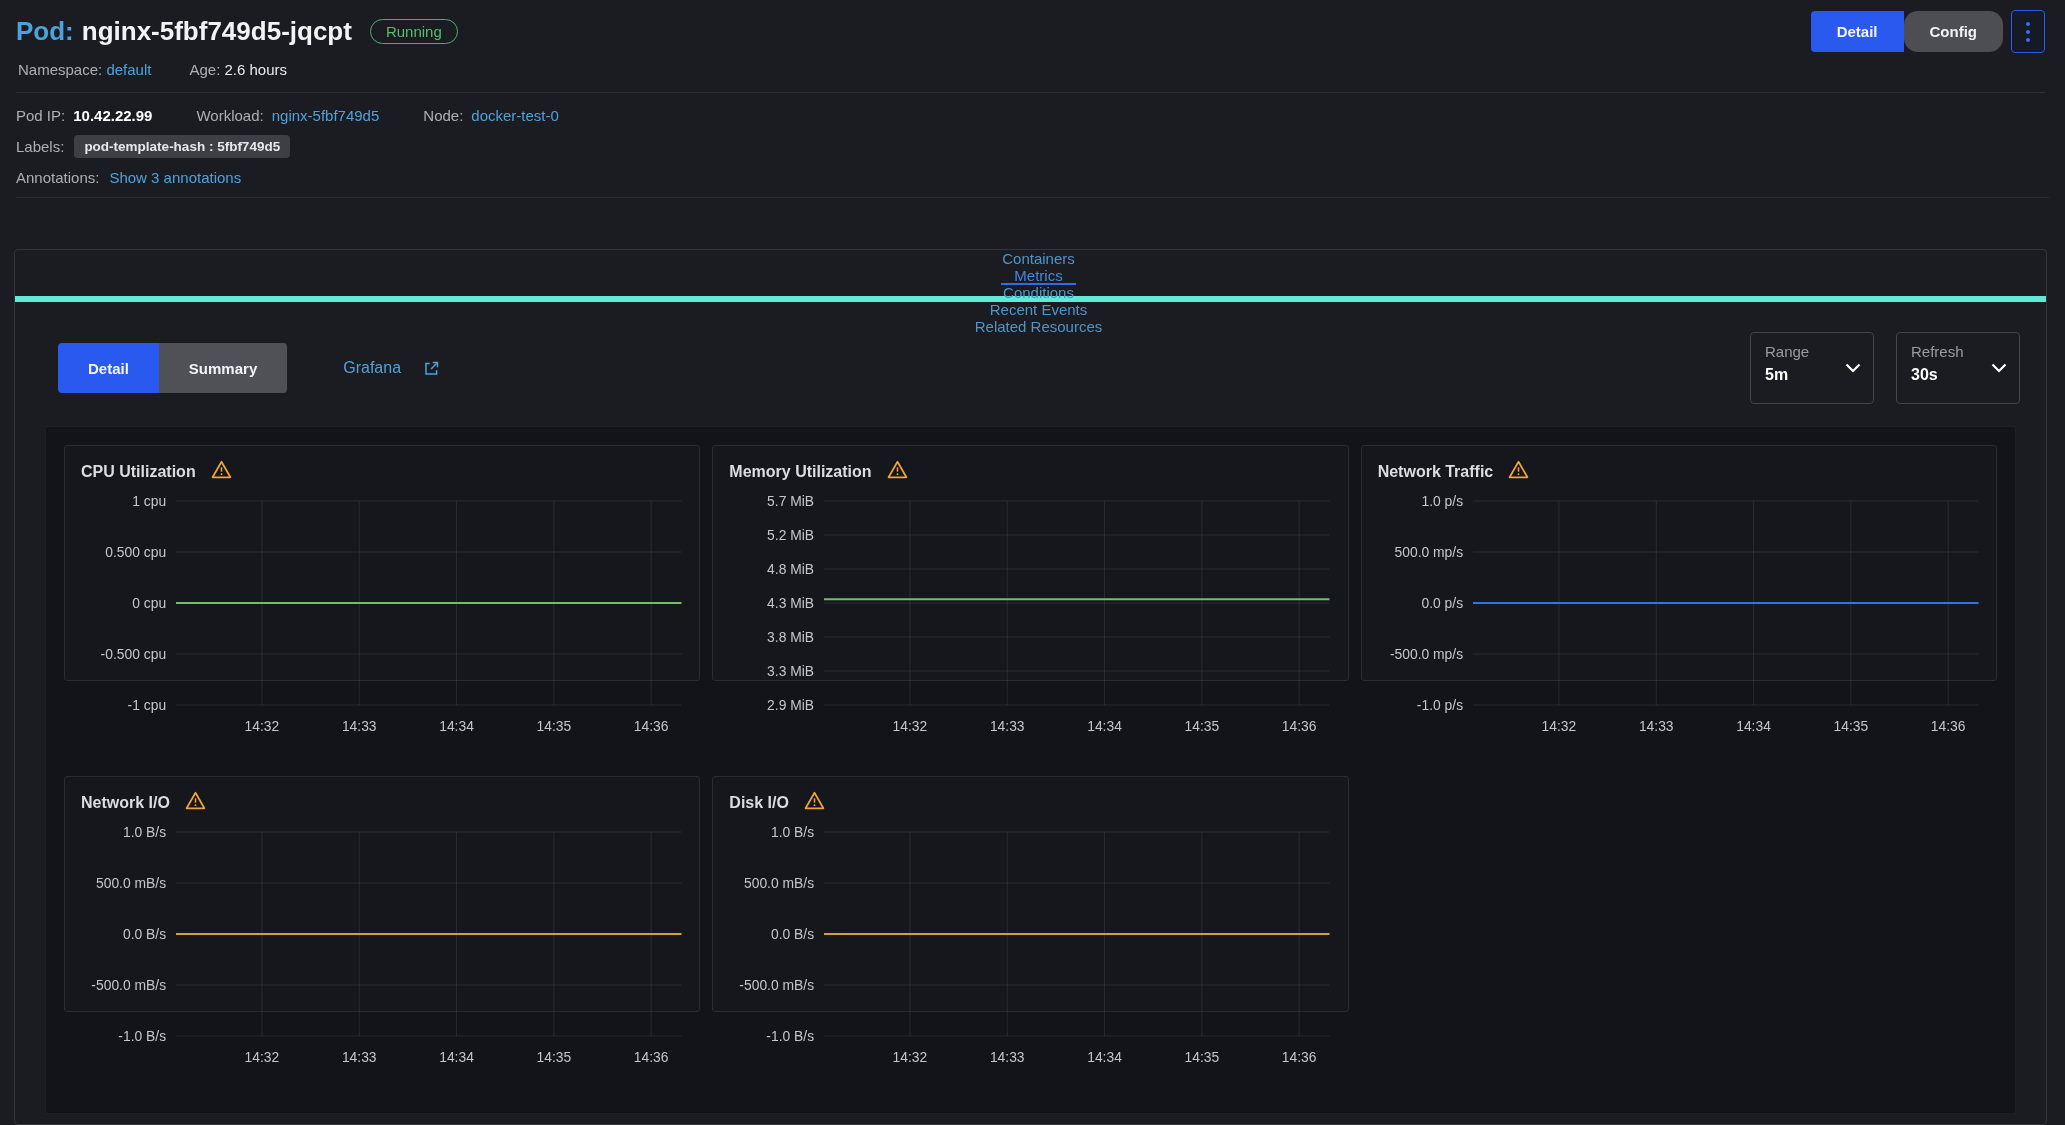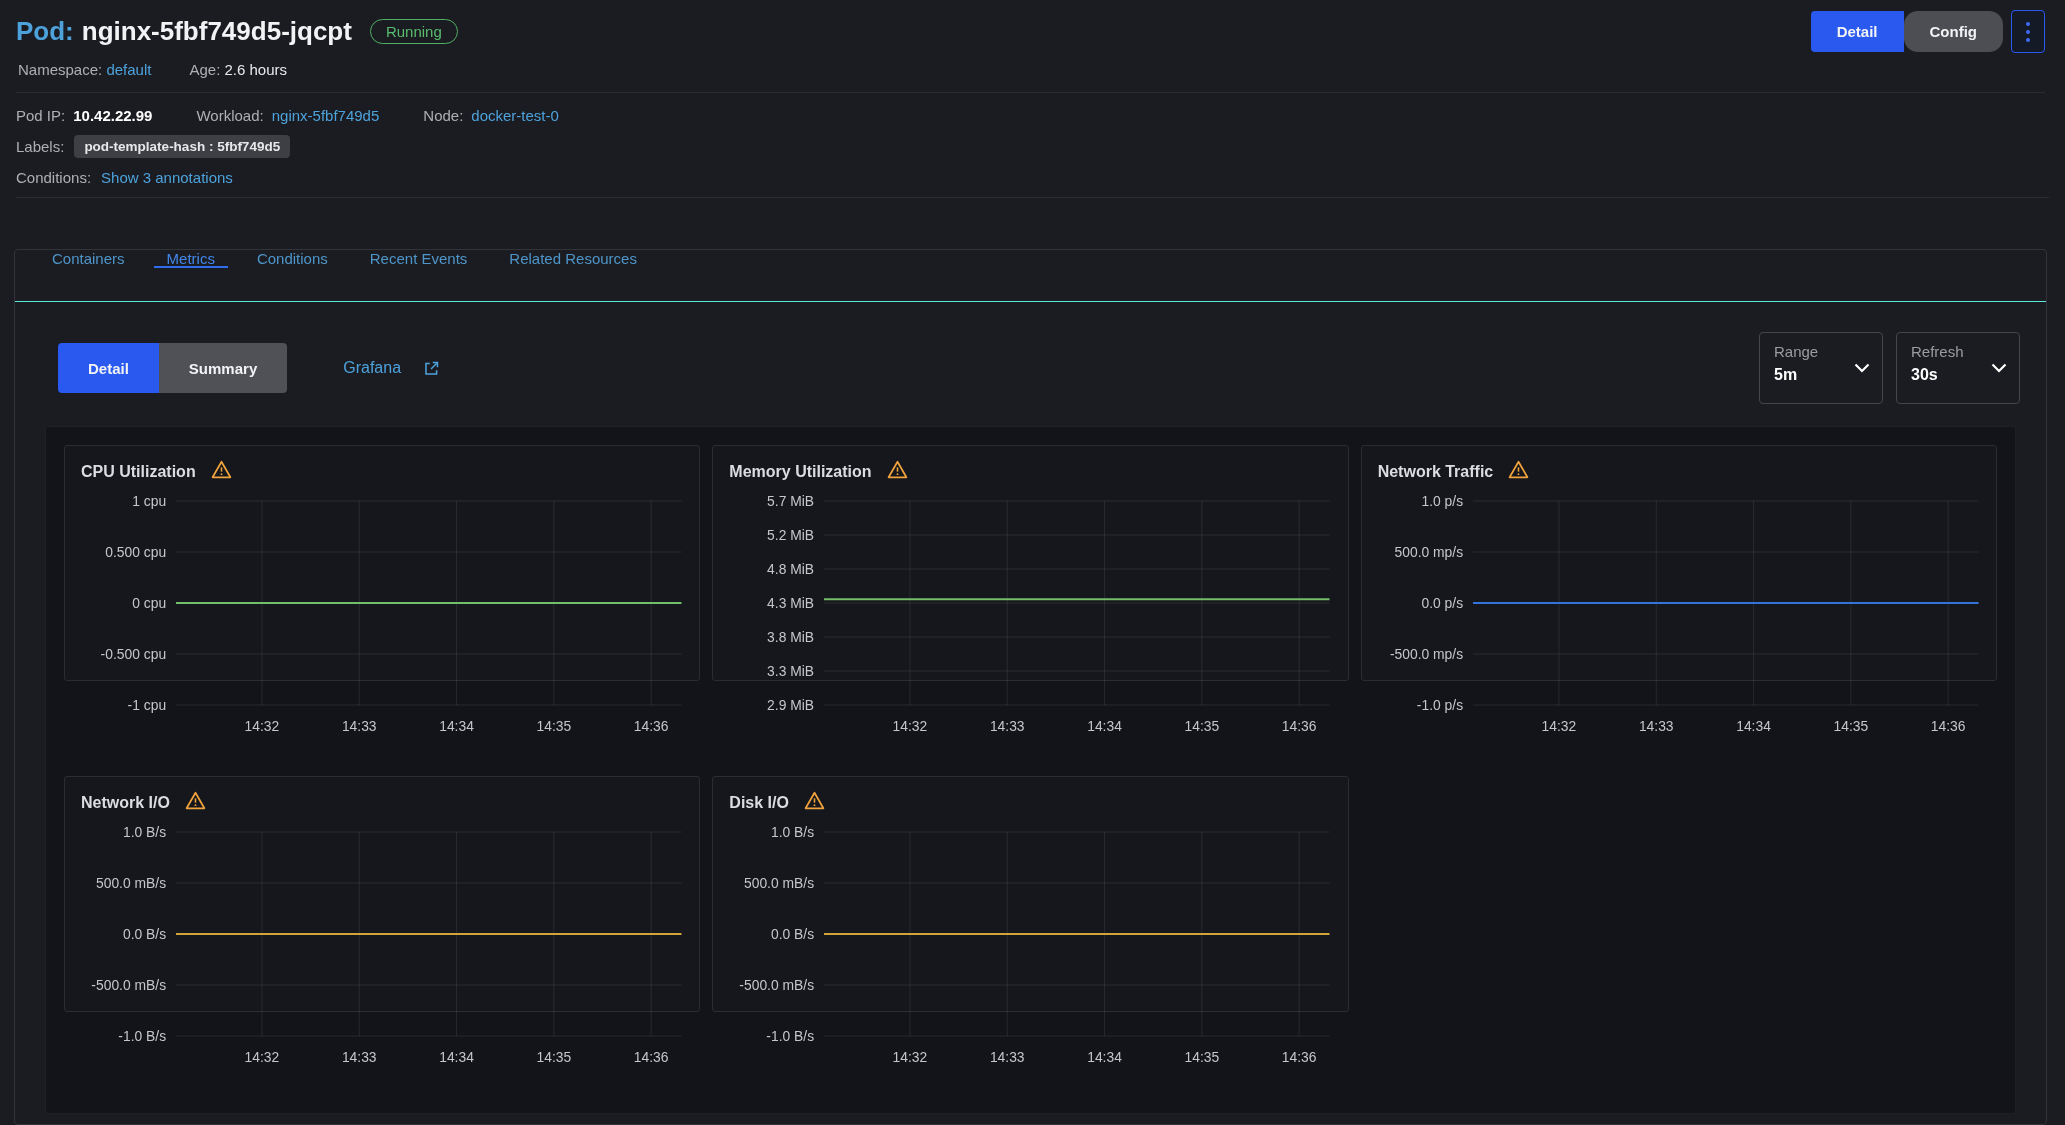--- a/index.html
+++ b/index.html
@@ -33,35 +33,35 @@
   .info-row { display:flex; align-items:center; margin-bottom:11px; }
   .info-row .pair { margin-right:44px; display:flex; gap:8px; align-items:center; }
   .ip-val { font-weight:700; color:#fff; }
   .label-badge { background:#3e3f45; color:#e8e8ea; border-radius:4px; padding:4px 10px;
     font-size:13.5px; font-weight:600; margin-left:10px; }
   .info-divider { border-bottom:1px solid #2c2d33; margin-top:6px; }
 
   
   .tab-card { margin:36px 18px 0 14px; border:1px solid #33343a; border-radius:4px;
     height:876px; overflow:hidden; background:#1b1c21; }
-  .tab-bar { display:flex; align-items:flex-start; height:52px; border-bottom:1px solid #5eead4; padding-left:16px; }
+  .tab-bar { display:flex; align-items:center; height:52px; border-bottom:6px solid #5eead4; padding-left:16px;flex-direction:column; }
   .tab { background:none; border:none; font-family:inherit; font-size:15px; color:#4e95c9;
     padding:0 21px; cursor:pointer; position:relative; }
   .tab.active { color:#4186e8; }
   .tab.active::after { content:""; position:absolute; left:8px; right:8px; bottom:-1px; height:2px; background:#2f6ceb; }
 
   
   .metrics-toolbar { display:flex; align-items:center; margin:30px 26px 0 43px; }
   .seg2 { display:flex; border-radius:4px; overflow:hidden; height:50px; }
   .seg2 button { border:none; font-family:inherit; font-size:15px; font-weight:600; cursor:pointer;
     padding:0 30px; color:#f2f3f5; }
   .seg2 .on  { background:#2a59f0; }
   .seg2 .off { background:#505156; }
   .grafana { margin-left:56px; font-size:16px; display:flex; align-items:center; gap:22px; }
-  .toolbar-right { margin-left:auto; display:flex; gap:13px;padding-left:35px; }
+  .toolbar-right { margin-left:auto; display:flex; gap:22px;padding-left:35px; }
   .dd { width:124px; height:72px; border:1px solid #45464c; border-radius:4px; padding:10px 14px;
     position:relative; cursor:pointer; background:#1b1c21; }
   .dd-label { color:#9b9ca1; font-size:15px; }
   .dd-value { color:#ffffff; font-size:16px; font-weight:700; margin-top:6px; }
   .dd-chev { position:absolute; right:12px; top:30px; }
 
   
   .charts-wrap { margin:22px 30px 0 30px; background:#131419; border:1px solid #1f2025;
     padding:18px; display:grid; grid-template-columns:repeat(3,1fr); gap:12px; height:688px; }
   .panel { background:#16171c; border:1px solid #2b2c32; border-radius:3px; height:236px; }
@@ -117,21 +117,21 @@
     <span class="pair">
         <span class="lbl">Node:</span>
       <a class="link">docker-test-0</a>
       </span>
   </div>
   <div class="info-row">
     <span class="lbl">Labels:</span>
     <span class="label-badge">pod-template-hash : 5fbf749d5</span>
   </div>
   <div class="info-row">
-    <span class="lbl">Conditions:</span>
+    <span class="lbl">Annotations:</span>
     <a class="link" style="margin-left:10px;">Show 3 annotations</a>
   </div>
   <div class="info-divider"></div>
 </div>
 
 <div class="tab-card">
   <div class="tab-bar">
     <button class="tab">Containers</button>
     <button class="tab active">Metrics</button>
     <button class="tab">Conditions</button>

